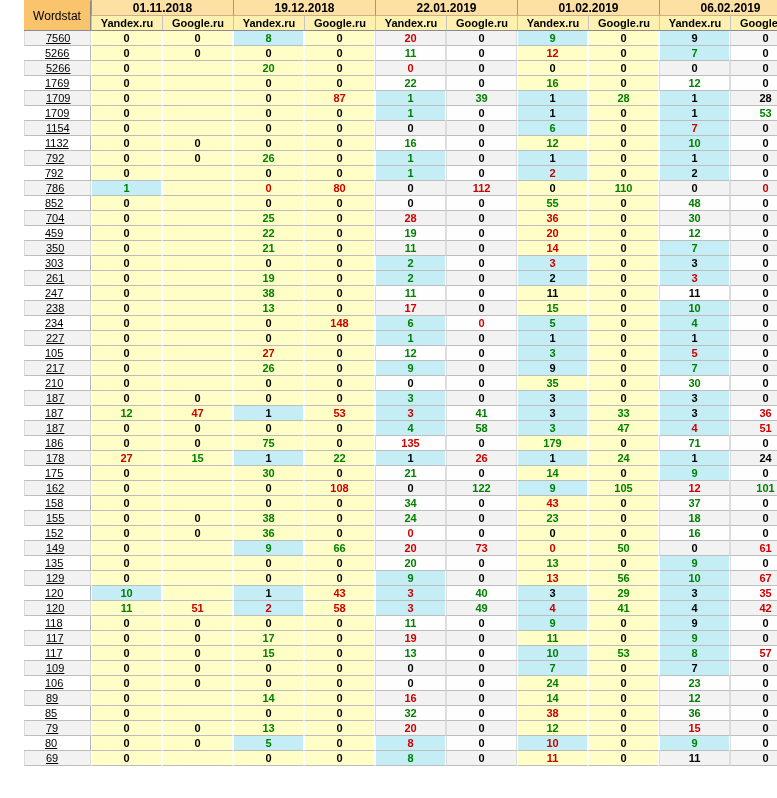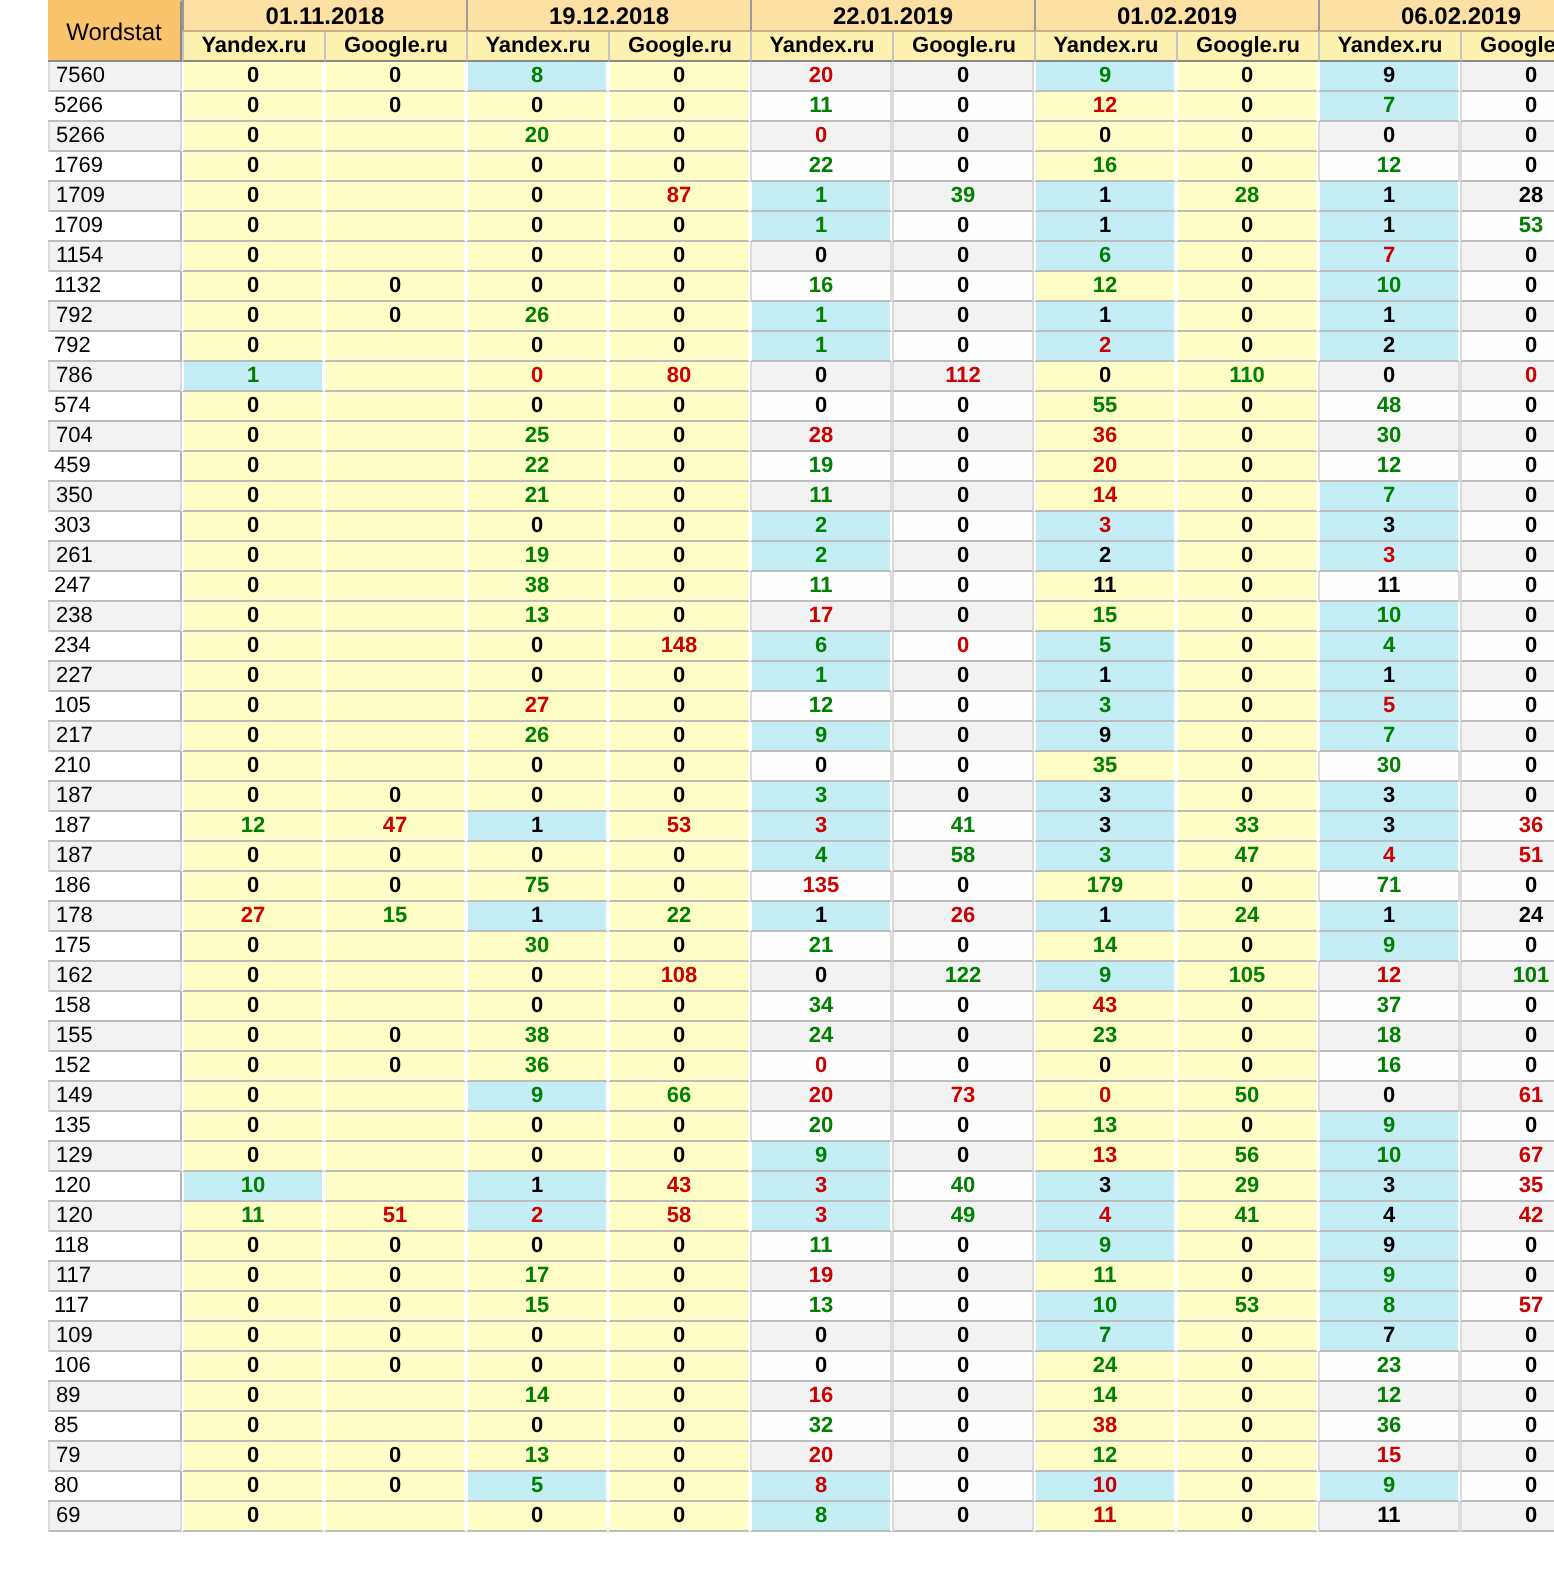--- a/index.html
+++ b/index.html
@@ -22,22 +22,22 @@
     font-size:12px;font-weight:bold;color:#000;height:16px;
   }
   th.sub-h{
     background:var(--hdr-sub);
     border-left:1px solid #c4c4c4;border-bottom:1px solid #8a8a8a;
     font-size:11px;font-weight:bold;color:#000;text-align:center;height:15px;
   }
   
   td{height:14.67px;border-bottom:1px solid #bdbdbd;font-size:11px;line-height:14px;}
   td.ws{
-    text-align:left;padding-left:3px;background:#fff;color:#000;
-    border-right:1px solid #b5b5b5;font-weight:normal;
+    text-align:left;padding-left:21px;background:#fff;color:#000;
+    border-right:1px solid #b5b5b5;font-weight:normal;text-decoration:underline;
   }
   td.num{text-align:center;font-weight:bold;}
   td.bg-y{background:var(--cell-yellow);border-left:1px solid #fff;border-right:1px solid #fff;}
   td.bg-c{background:var(--cell-cyan);border-left:1px solid #fff;border-right:1px solid #fff;}
   td.bg-w{background:#fefefe;border-left:1px solid #dcdcdc;border-right:1px solid #dcdcdc;}
   td.bg-g{background:#f2f2f2;border-left:1px solid #dcdcdc;border-right:1px solid #dcdcdc;}
   td.ws.bg-g{background:#f2f2f2;}
   .tb{color:#000;}
   .tg{color:var(--green);}
   .tr{color:var(--red);}
@@ -220,21 +220,21 @@
           <td class="num tr bg-y">0</td>
           <td class="num tr bg-y">80</td>
           <td class="num tb bg-g">0</td>
           <td class="num tr bg-g">112</td>
           <td class="num tb bg-y">0</td>
           <td class="num tg bg-y">110</td>
           <td class="num tb bg-g">0</td>
           <td class="num tr bg-g">0</td>
         </tr>
         <tr>
-          <td class="ws">574</td>
+          <td class="ws">852</td>
           <td class="num tb bg-y">0</td>
           <td class="num bg-y"></td>
           <td class="num tb bg-y">0</td>
           <td class="num tb bg-y">0</td>
           <td class="num tb bg-w">0</td>
           <td class="num tb bg-w">0</td>
           <td class="num tg bg-y">55</td>
           <td class="num tb bg-y">0</td>
           <td class="num tg bg-w">48</td>
           <td class="num tb bg-w">0</td>

